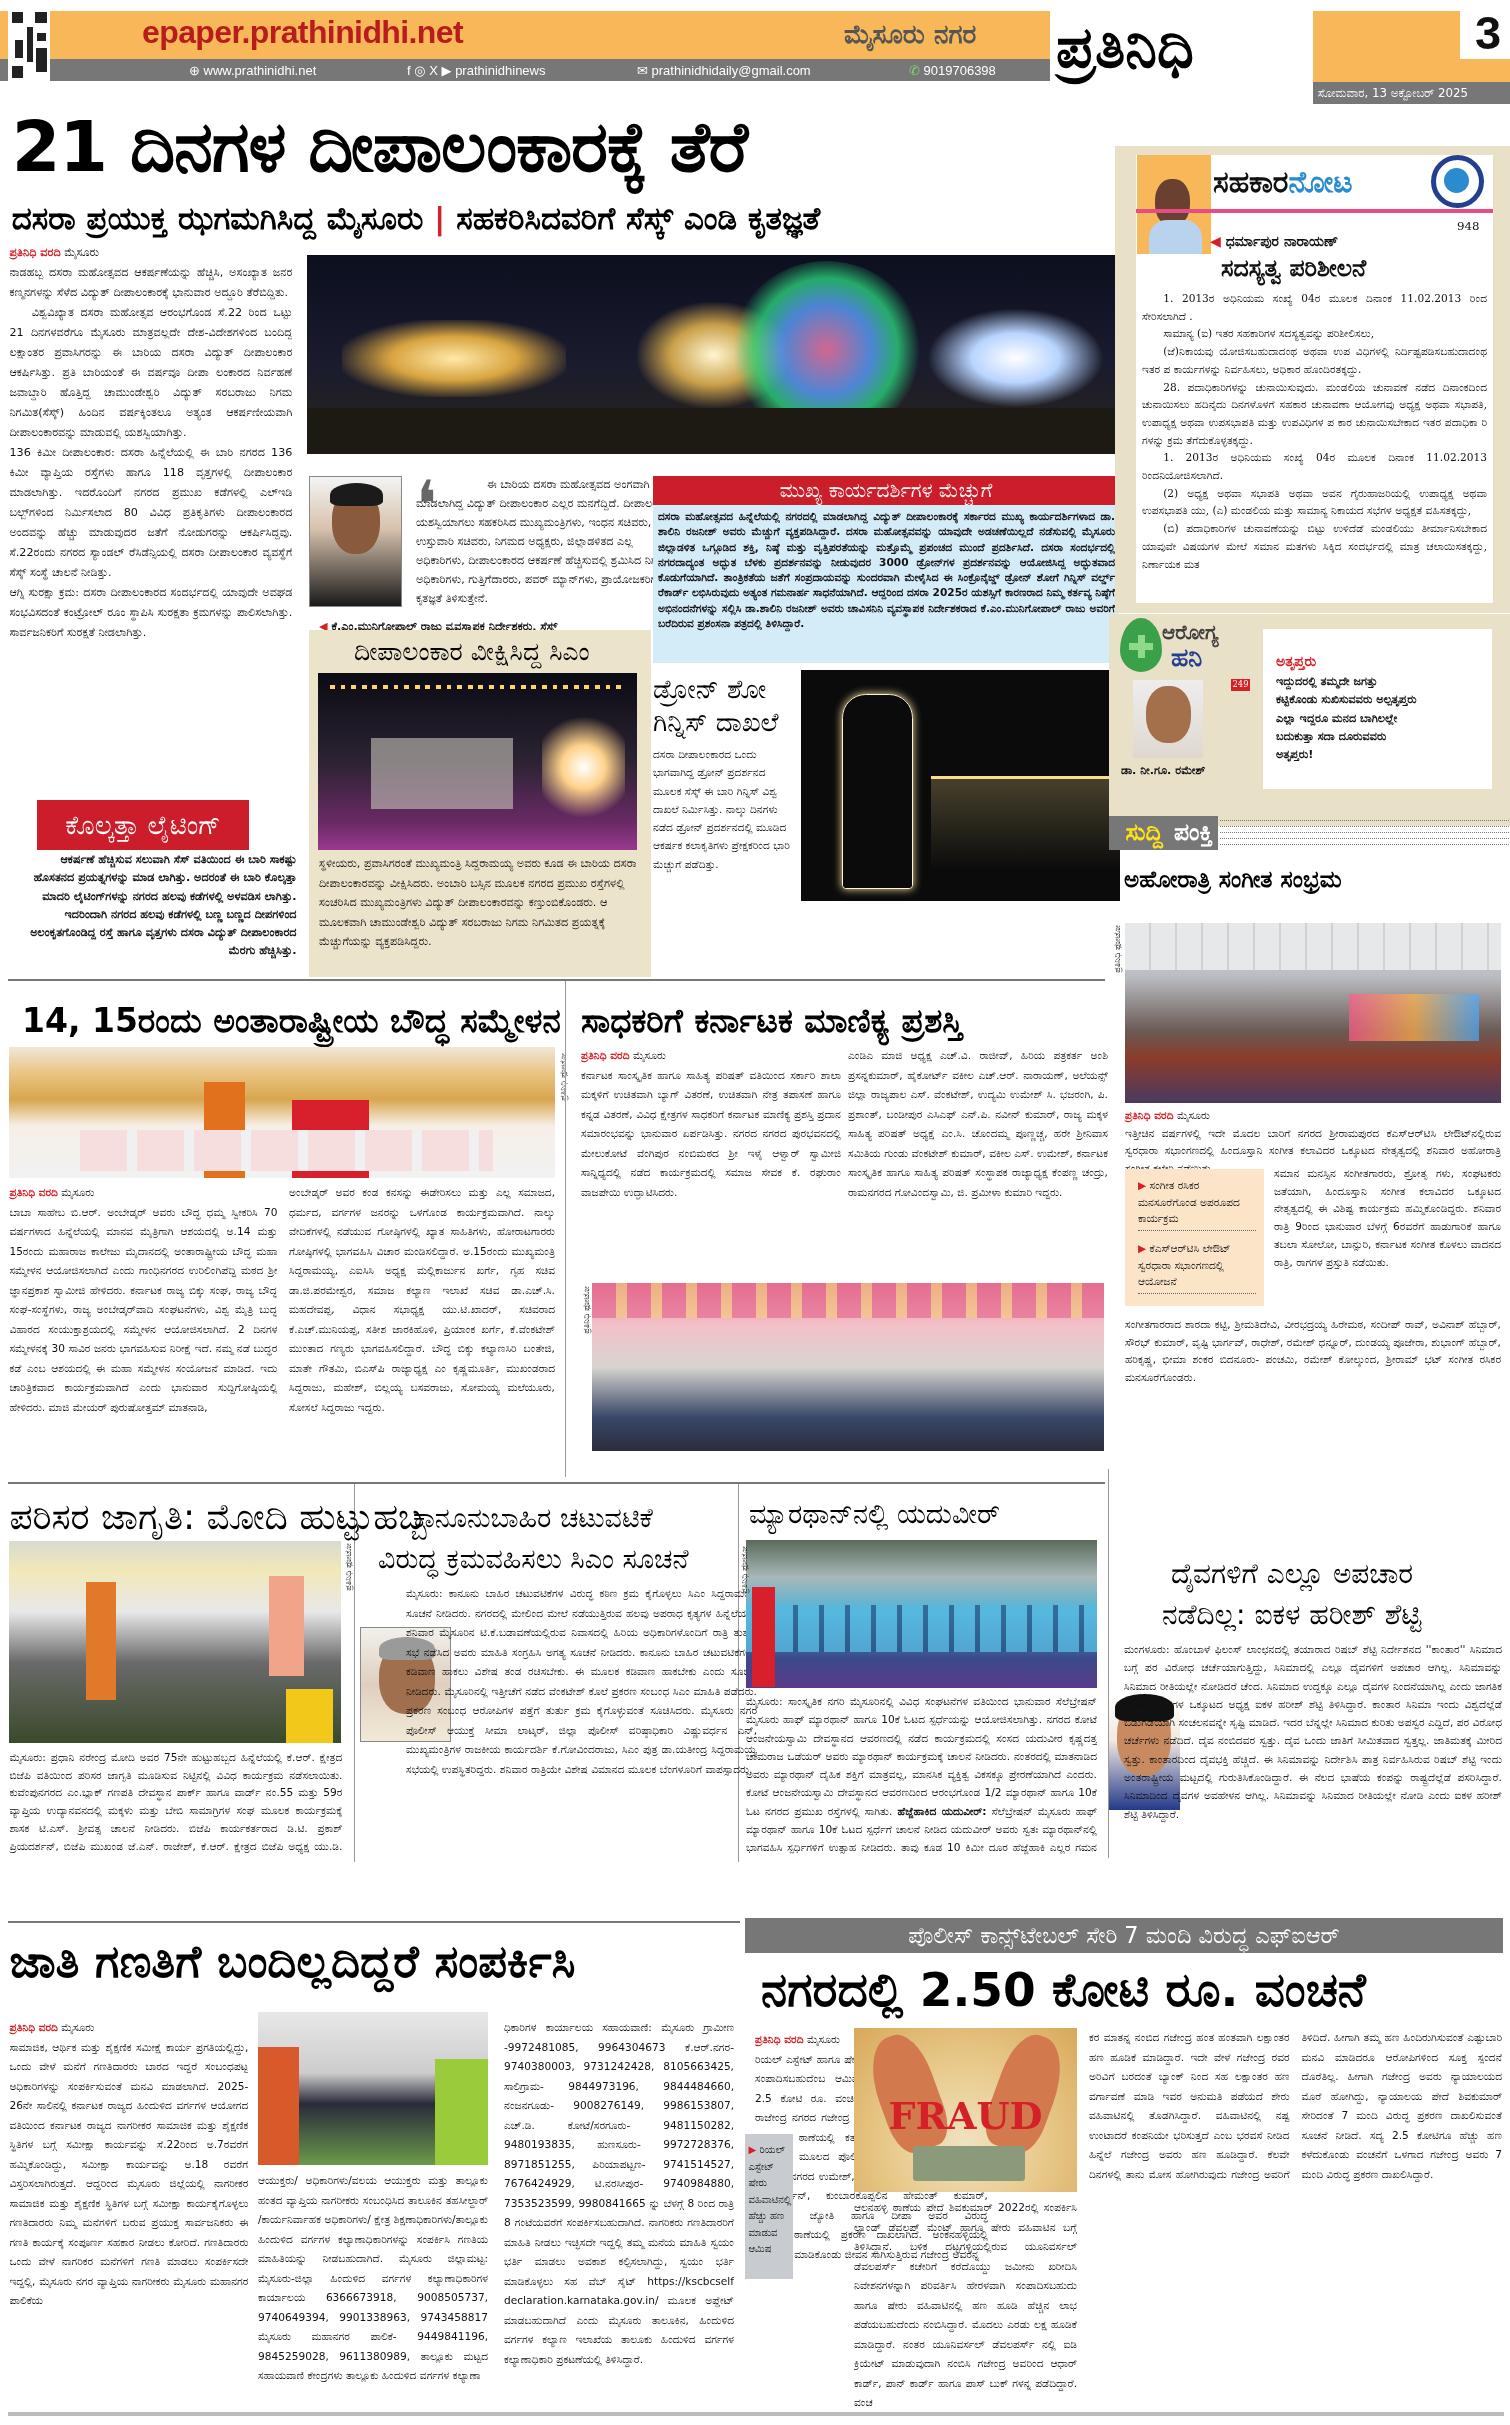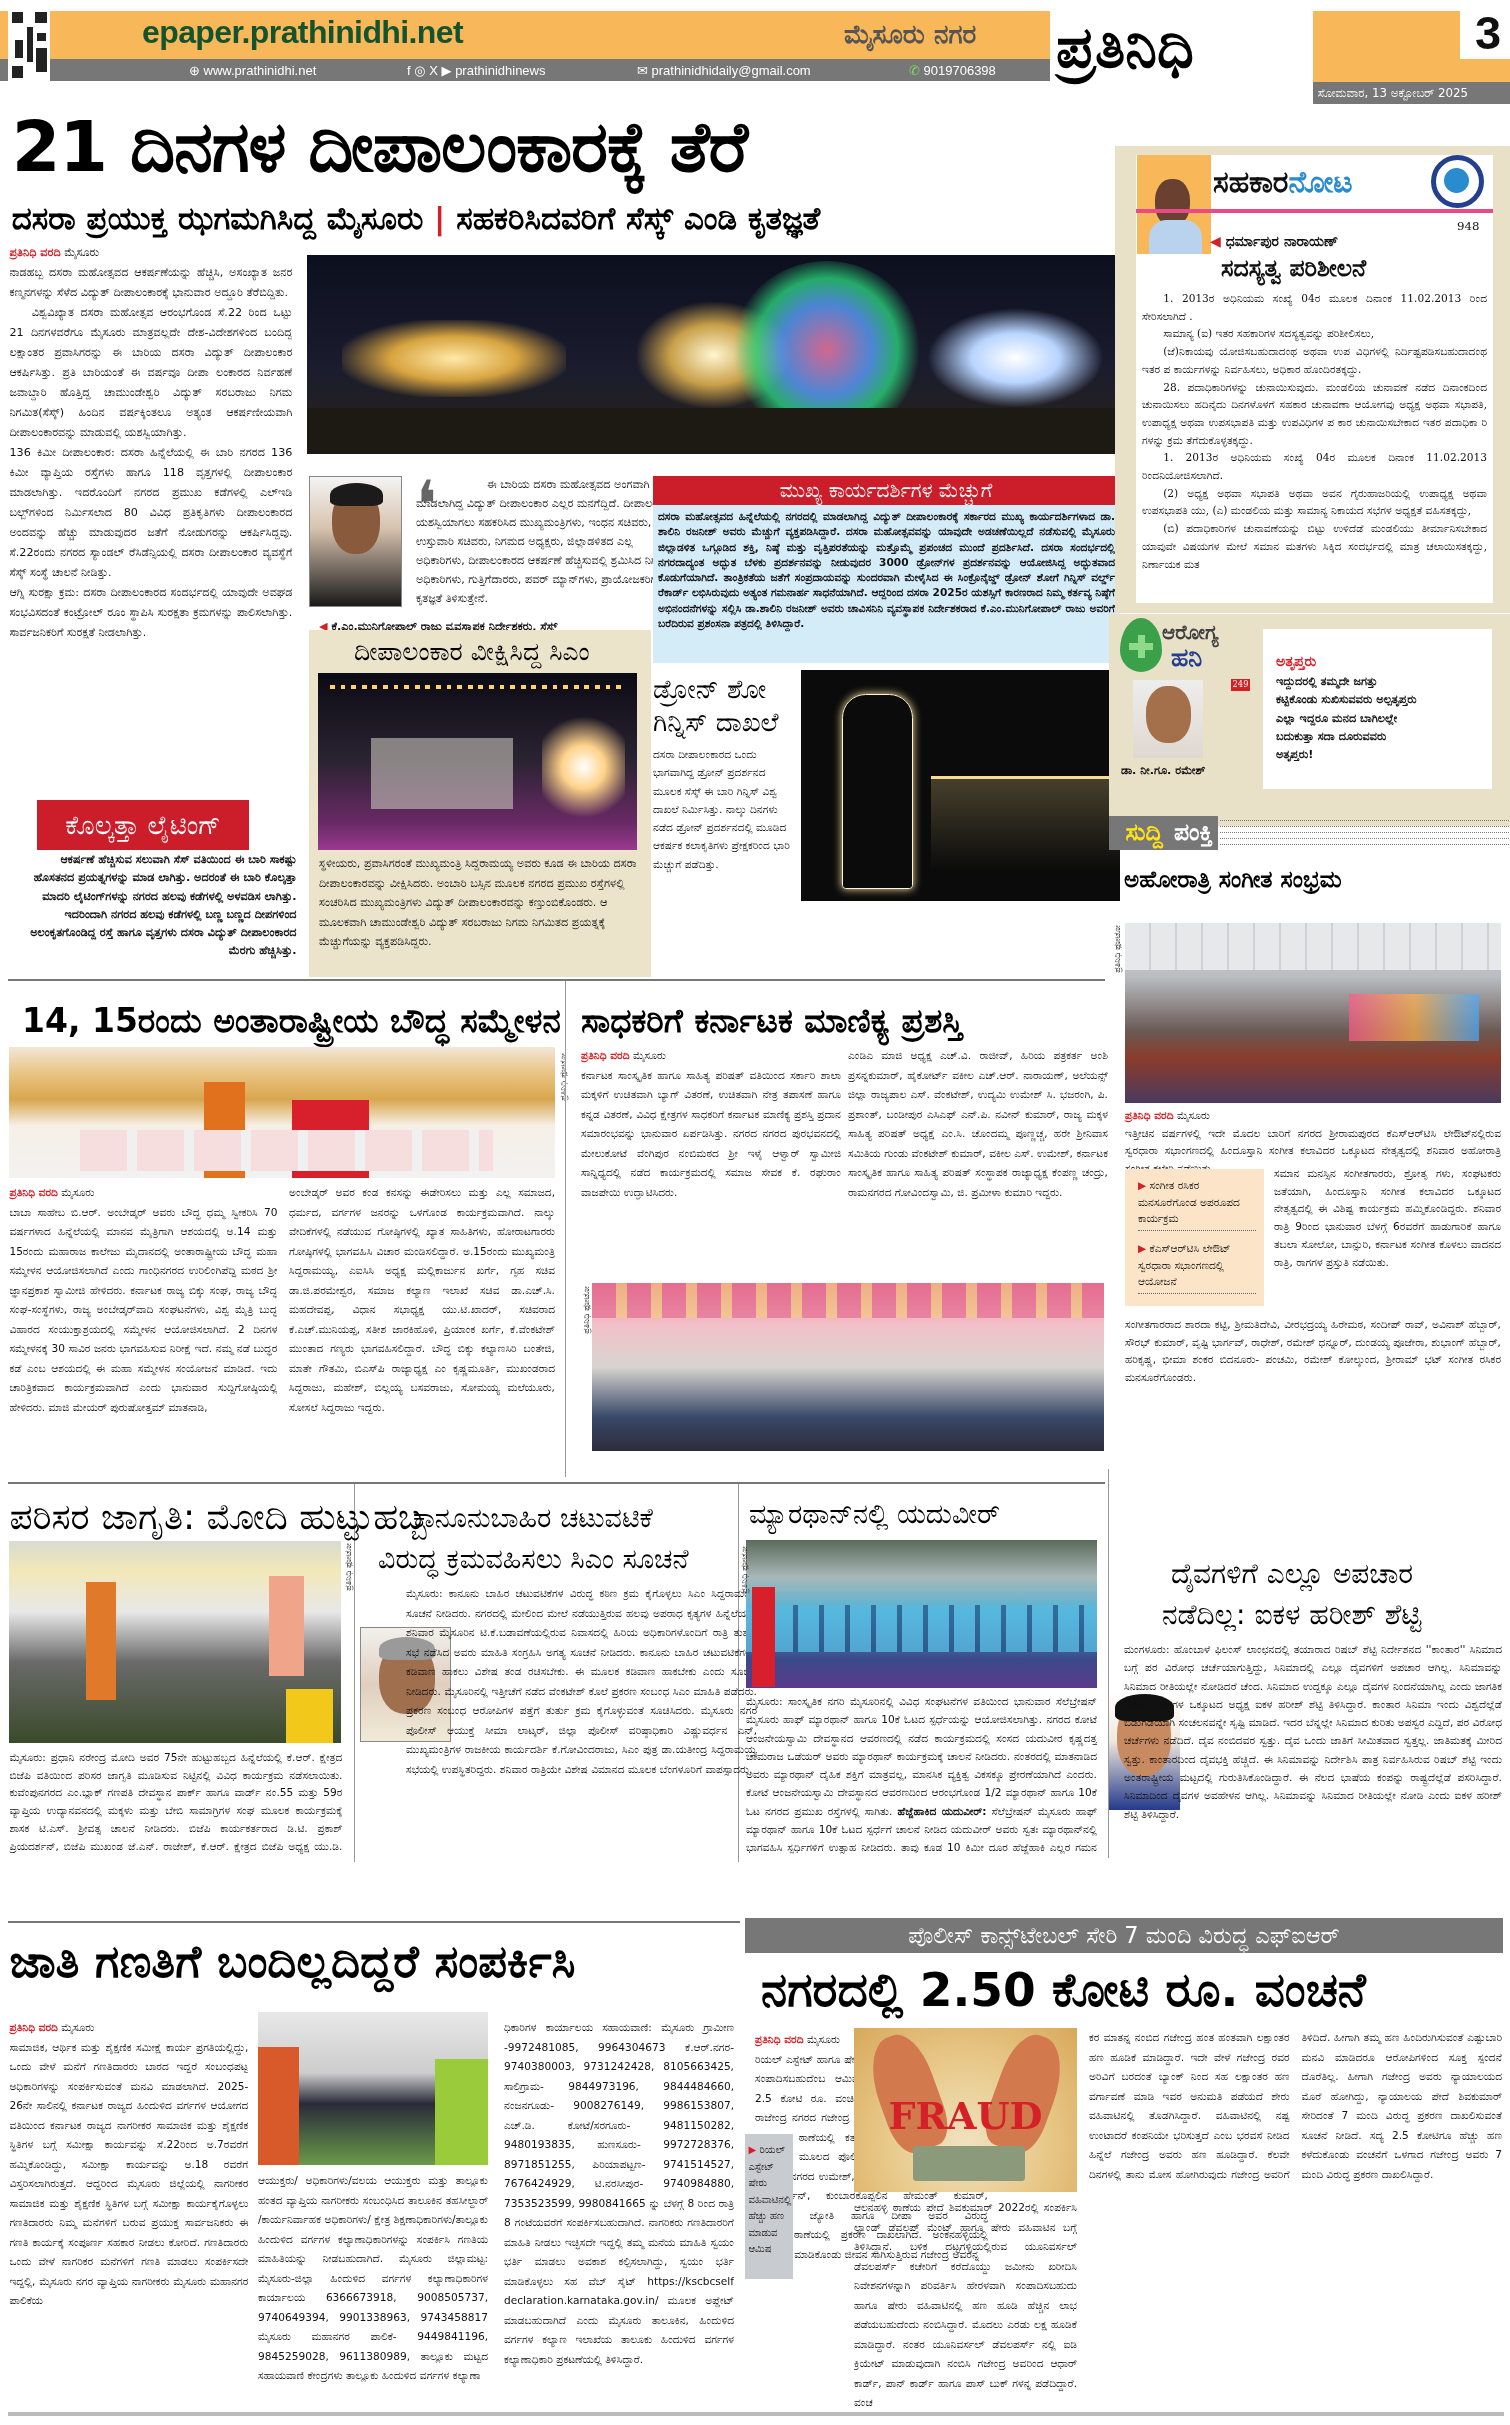--- a/index.html
+++ b/index.html
@@ -13,21 +13,21 @@
   .vline { position: absolute; width: 1.2px; background: #999; }
   .photo { position: absolute; overflow: hidden; }
   .credit { position: absolute; writing-mode: vertical-rl; transform: rotate(180deg); font-size: 8.3px; color: #222; }
   .headline { position: absolute; font-weight: bold; color: #000; white-space: nowrap; }
 
   
   #mast-orange { left: 0; top: 10.6px; width: 1050px; height: 48px; background: #f8b85a; }
   #mast-gray { left: 0; top: 59px; width: 1050px; height: 22.4px; background: #777; }
   #qr { left: 8.3px; top: 8.3px; width: 42px; height: 73px; background: #fff; border: 1.2px solid #fff; }
   #qr .q { position: absolute; background: #222; }
-  #mast-url { left: 142px; top: 14px; font-size: 32px; color: #14532d; font-family: "Liberation Sans", sans-serif; font-weight: bold; letter-spacing: -0.6px; }
+  #mast-url { left: 142px; top: 14px; font-size: 32px; color: #b91c1c; font-family: "Liberation Sans", sans-serif; font-weight: bold; letter-spacing: -0.6px; }
   #mast-city { left: 844px; top: 19px; font-size: 26px; color: #555; font-weight: bold; }
   .mast-sub { top: 63px; font-size: 13px; color: #fff; font-family: "Liberation Sans", sans-serif; }
   #mast-brand { left: 1056px; top: 5.9px; font-size: 57px; font-weight: bold; color: #000; line-height: 83px; }
   #page-num-box { left: 1313px; top: 10.6px; width: 198px; height: 71px; background: #f8b85a; }
   #page-num-inner { left: 1460px; top: 10.6px; width: 50px; height: 48px; background: #fff; }
   #page-num { left: 1475px; top: 4.7px; font-size: 47px; font-weight: bold; color: #111; font-family: "Liberation Sans", sans-serif; }
   #page-date { left: 1313px; top: 59px; width: 198px; height: 22.4px; background: #777; color: #fff; font-size: 11.8px; line-height: 22.4px; padding-left: 4.7px; margin-top: 23px; }
 
   
   #sahakara-box { left: 1115px; top: 146px; width: 395px; height: 467px; background: #e9e0c8; }

